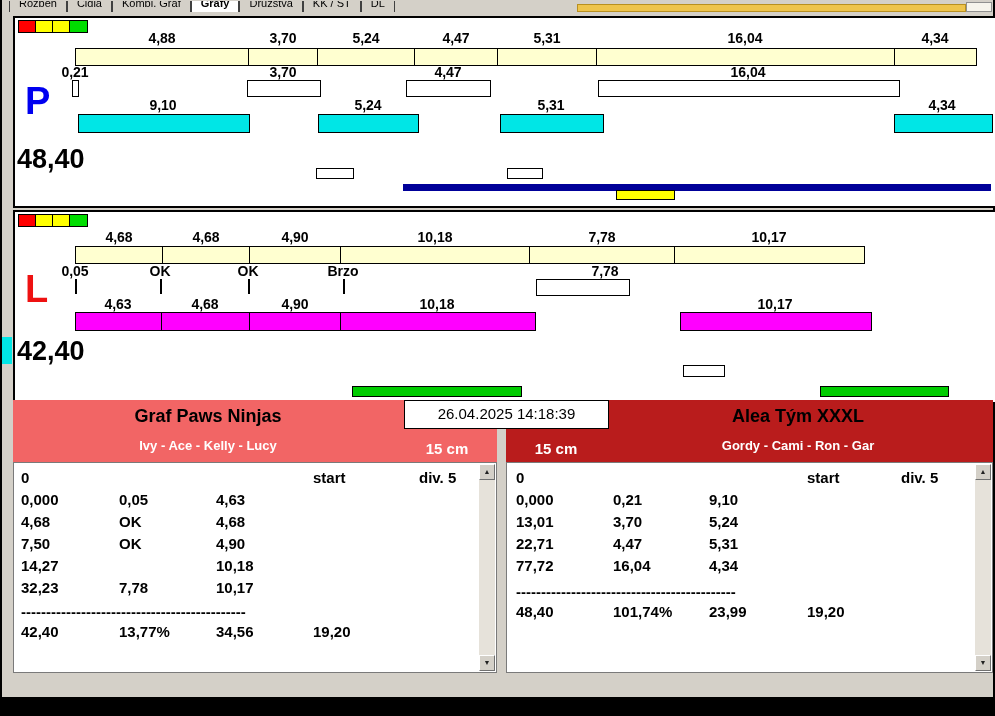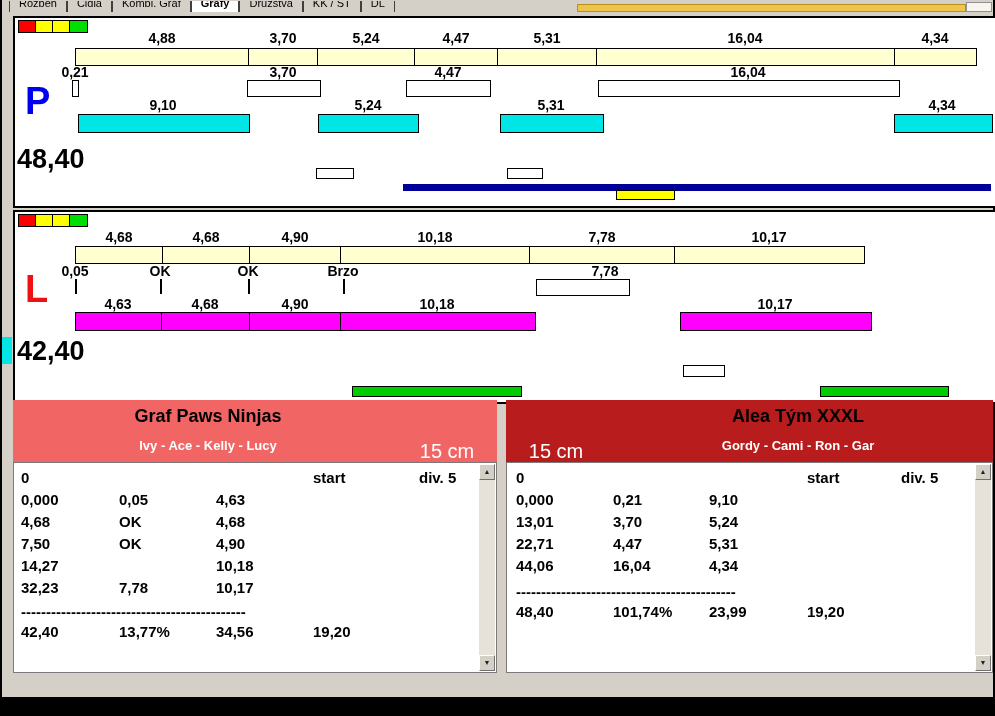--- a/index.html
+++ b/index.html
@@ -27,21 +27,21 @@
   .wsm{position:absolute;height:9px;border:1px solid #000;background:#fff}
   .navy{position:absolute;height:7px;background:#000099}
   .ybar{position:absolute;height:8px;background:#ffff00;border:1px solid #000}
   .letter{position:absolute;font-size:38px;font-weight:bold;line-height:1}
   .bigtotal{position:absolute;font-size:27px;font-weight:bold;color:#000;line-height:1}
   
   .header{position:absolute;height:62px;top:400px}
   .ct{position:absolute;transform:translateX(-50%);white-space:nowrap}
   .t-title{font-size:18px;font-weight:bold;color:#000}
   .t-sub{font-size:13px;font-weight:bold;color:#fff}
-  .t-hh{font-size:20px;font-weight:normal;color:#fff}
+  .t-hh{font-size:15px;font-weight:bold;color:#fff}
   .ts{position:absolute;left:404px;top:400px;width:203px;height:27px;background:#fff;border:1px solid #000;text-align:center;font-size:15px;line-height:25px;color:#000;z-index:5}
   .tbl{position:absolute;top:462px;height:211px;background:#fff;border:1px solid #7a7a7a;box-sizing:border-box}
   .cell{position:absolute;font-size:15px;font-weight:bold;color:#000;white-space:nowrap}
   .sb{position:absolute;top:1px;bottom:1px;right:1px;width:16px;background:#e6e2da}
   .sbtn{position:absolute;left:0;width:16px;height:16px;background:#d4d0c8;border:1px solid;border-color:#fff #707070 #707070 #fff;box-sizing:border-box;text-align:center;font-size:7px;line-height:13px;color:#222}
 </style>
 </head>
 <body>
 
 <div id="screen">
@@ -173,20 +173,23 @@
   <div class="header" style="left:13px;width:484px;background:#f26565">
     <span class="ct t-title" style="left:195px;top:6px">Graf Paws Ninjas</span>
     <span class="ct t-sub" style="left:195px;top:38px">Ivy - Ace - Kelly - Lucy</span>
     <span class="ct t-hh" style="left:434px;top:40px">15 cm</span>
   </div>
   <div class="header" style="left:506px;width:487px;background:#b91c1c">
     <span class="ct t-title" style="left:292px;top:6px">Alea Tým XXXL</span>
     <span class="ct t-sub" style="left:292px;top:38px">Gordy - Cami - Ron - Gar</span>
     <span class="ct t-hh" style="left:50px;top:40px">15 cm</span>
   </div>
+  <div class="ts">
+    <span>26.04.2025 14:18:39</span>
+  </div>
 
   <div class="tbl" style="left:13px;width:484px">
     <span class="cell" style="left:7px;top:6px">0</span>
     <span class="cell" style="left:299px;top:6px">start</span>
     <span class="cell" style="left:405px;top:6px">div. 5</span>
 
     <span class="cell" style="left:7px;top:28px">0,000</span>
     <span class="cell" style="left:105px;top:28px">0,05</span>
     <span class="cell" style="left:202px;top:28px">4,63</span>
 
@@ -232,21 +235,21 @@
     <span class="cell" style="left:202px;top:28px">9,10</span>
 
     <span class="cell" style="left:9px;top:50px">13,01</span>
     <span class="cell" style="left:106px;top:50px">3,70</span>
     <span class="cell" style="left:202px;top:50px">5,24</span>
 
     <span class="cell" style="left:9px;top:72px">22,71</span>
     <span class="cell" style="left:106px;top:72px">4,47</span>
     <span class="cell" style="left:202px;top:72px">5,31</span>
 
-    <span class="cell" style="left:9px;top:94px">44,06</span>
+    <span class="cell" style="left:9px;top:94px">77,72</span>
     <span class="cell" style="left:106px;top:94px">16,04</span>
     <span class="cell" style="left:202px;top:94px">4,34</span>
 
     <span class="cell" style="left:9px;top:120px">--------------------------------------------</span>
 
     <span class="cell" style="left:9px;top:140px">48,40</span>
     <span class="cell" style="left:106px;top:140px">101,74%</span>
     <span class="cell" style="left:202px;top:140px">23,99</span>
     <span class="cell" style="left:300px;top:140px">19,20</span>
 

